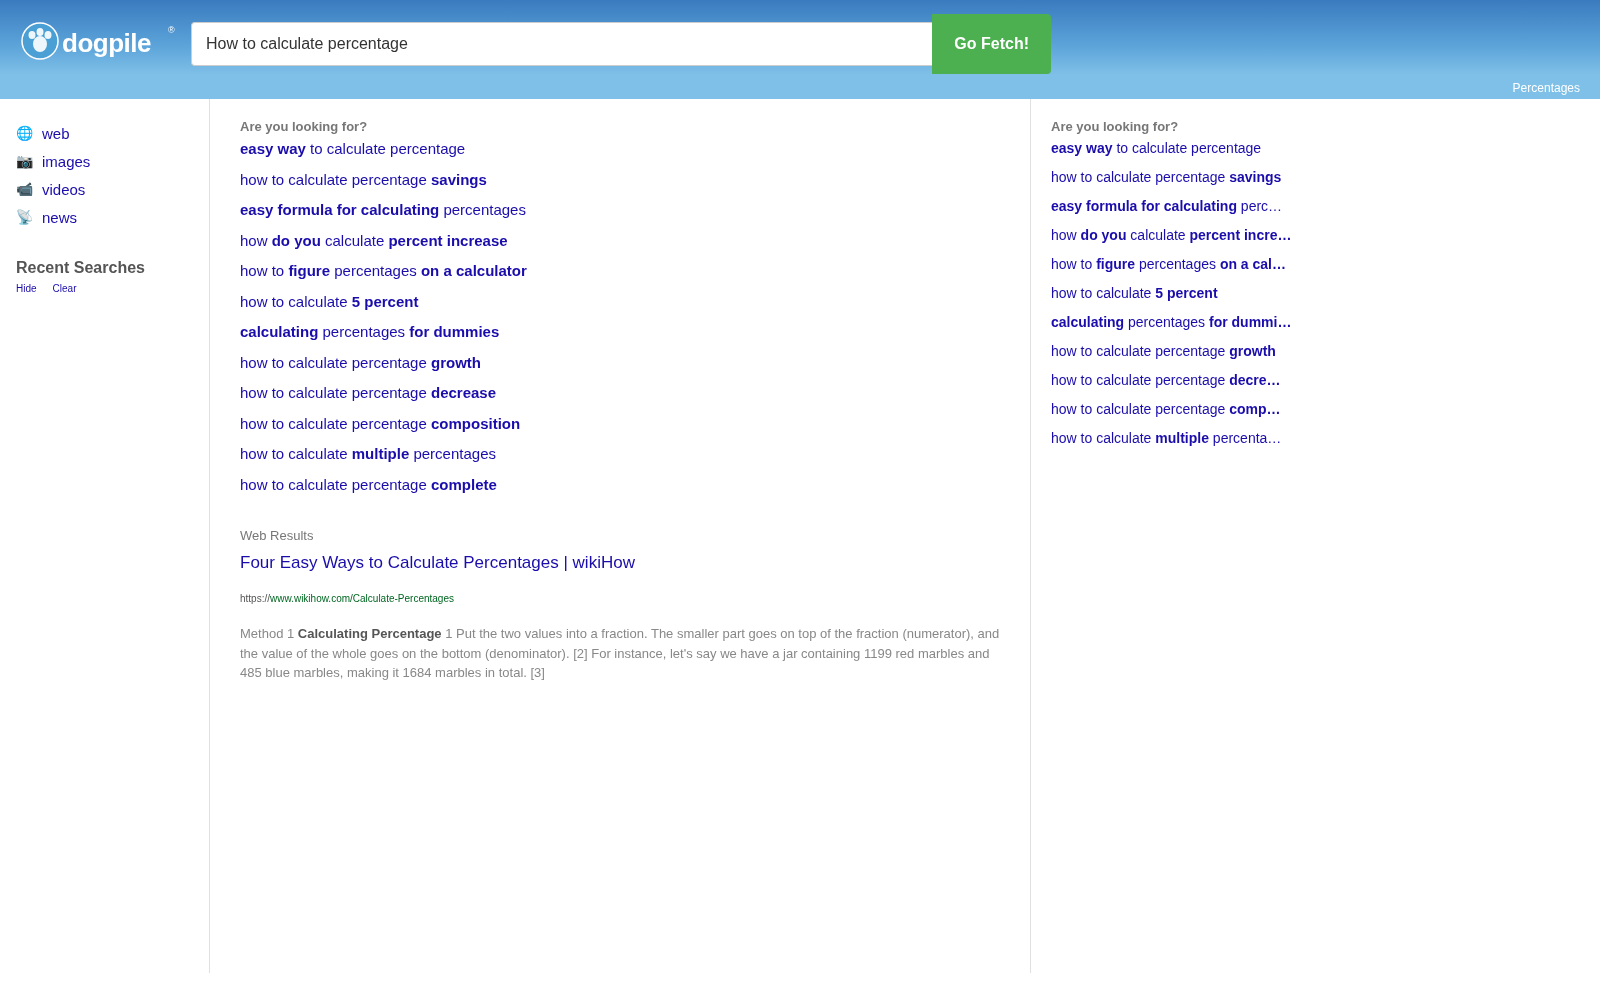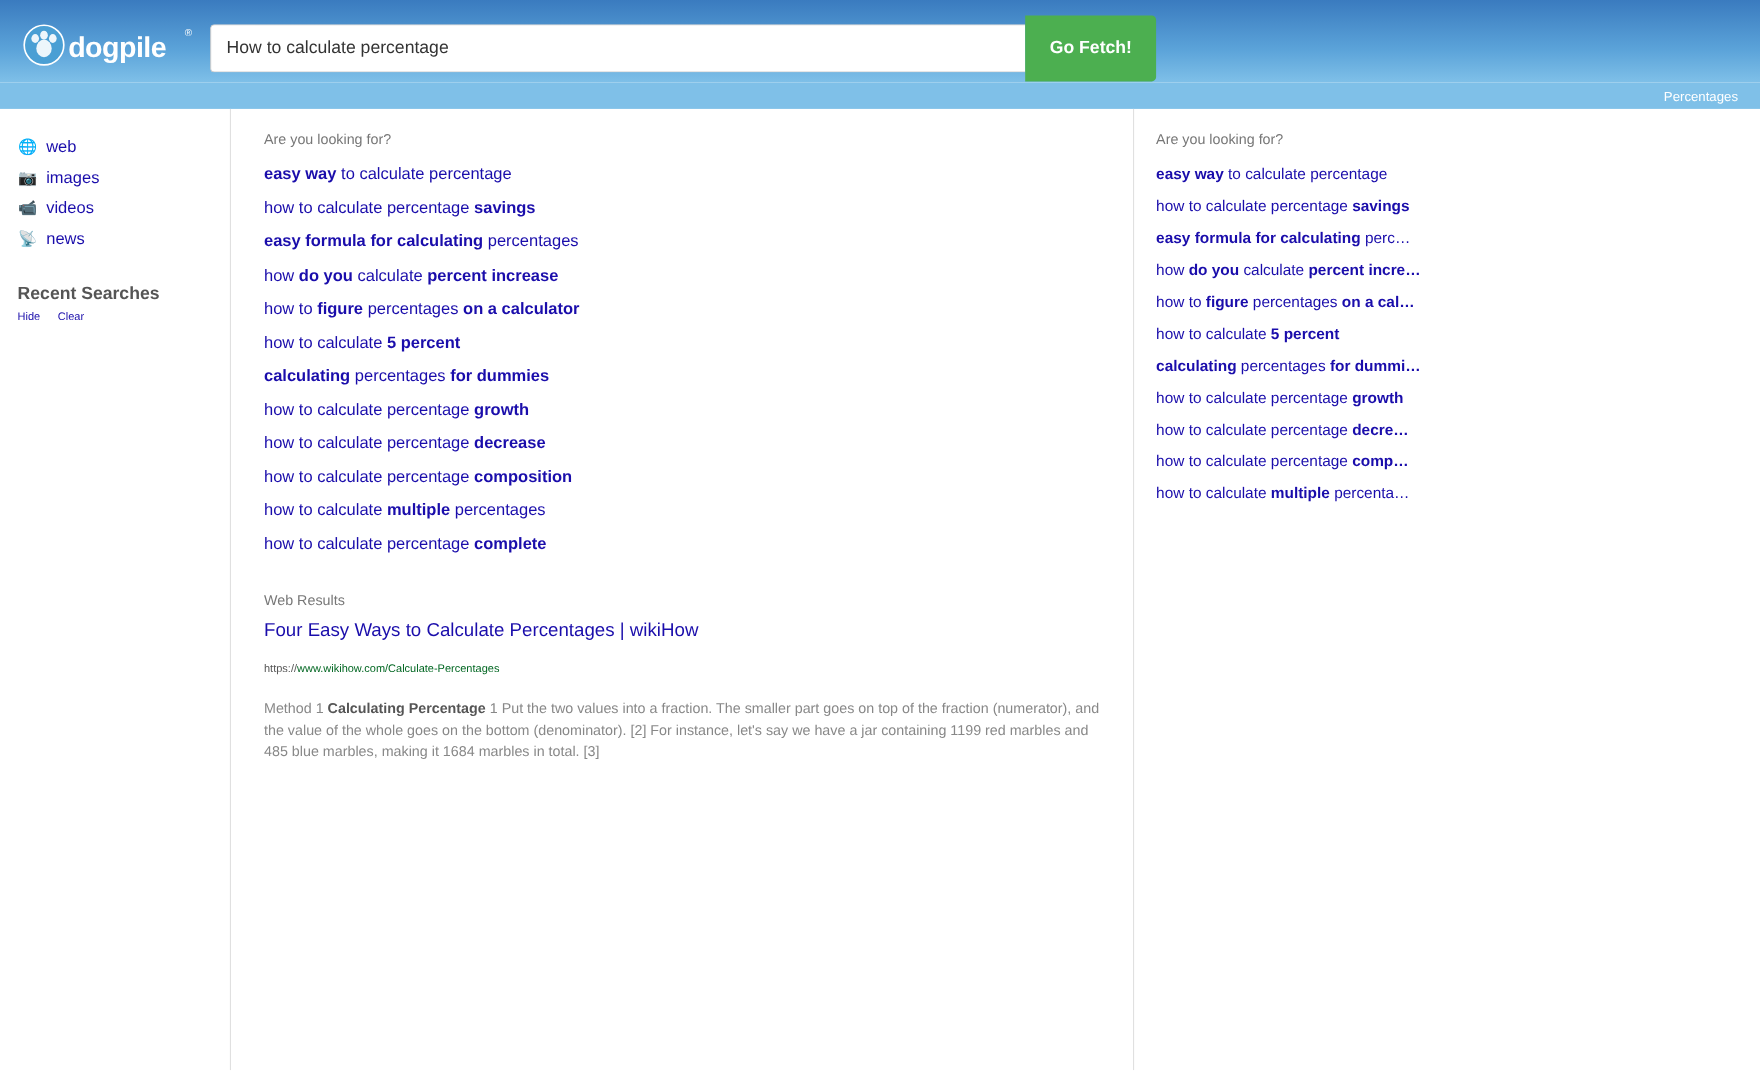--- a/index.html
+++ b/index.html
@@ -113,21 +113,21 @@
     
     #content {
       flex: 1;
       padding: 20px 30px;
       max-width: 820px;
     }
 
     .are-you-looking {
       font-size: 13px;
       color: #777;
-      margin-bottom: 10px;
+      font-weight: bold;
     }
 
     .suggestion-item {
       display: block;
       color: #1a0dab;
       font-size: 15px;
       padding: 4px 0;
       cursor: pointer;
       text-decoration: none;
       line-height: 1.5;

